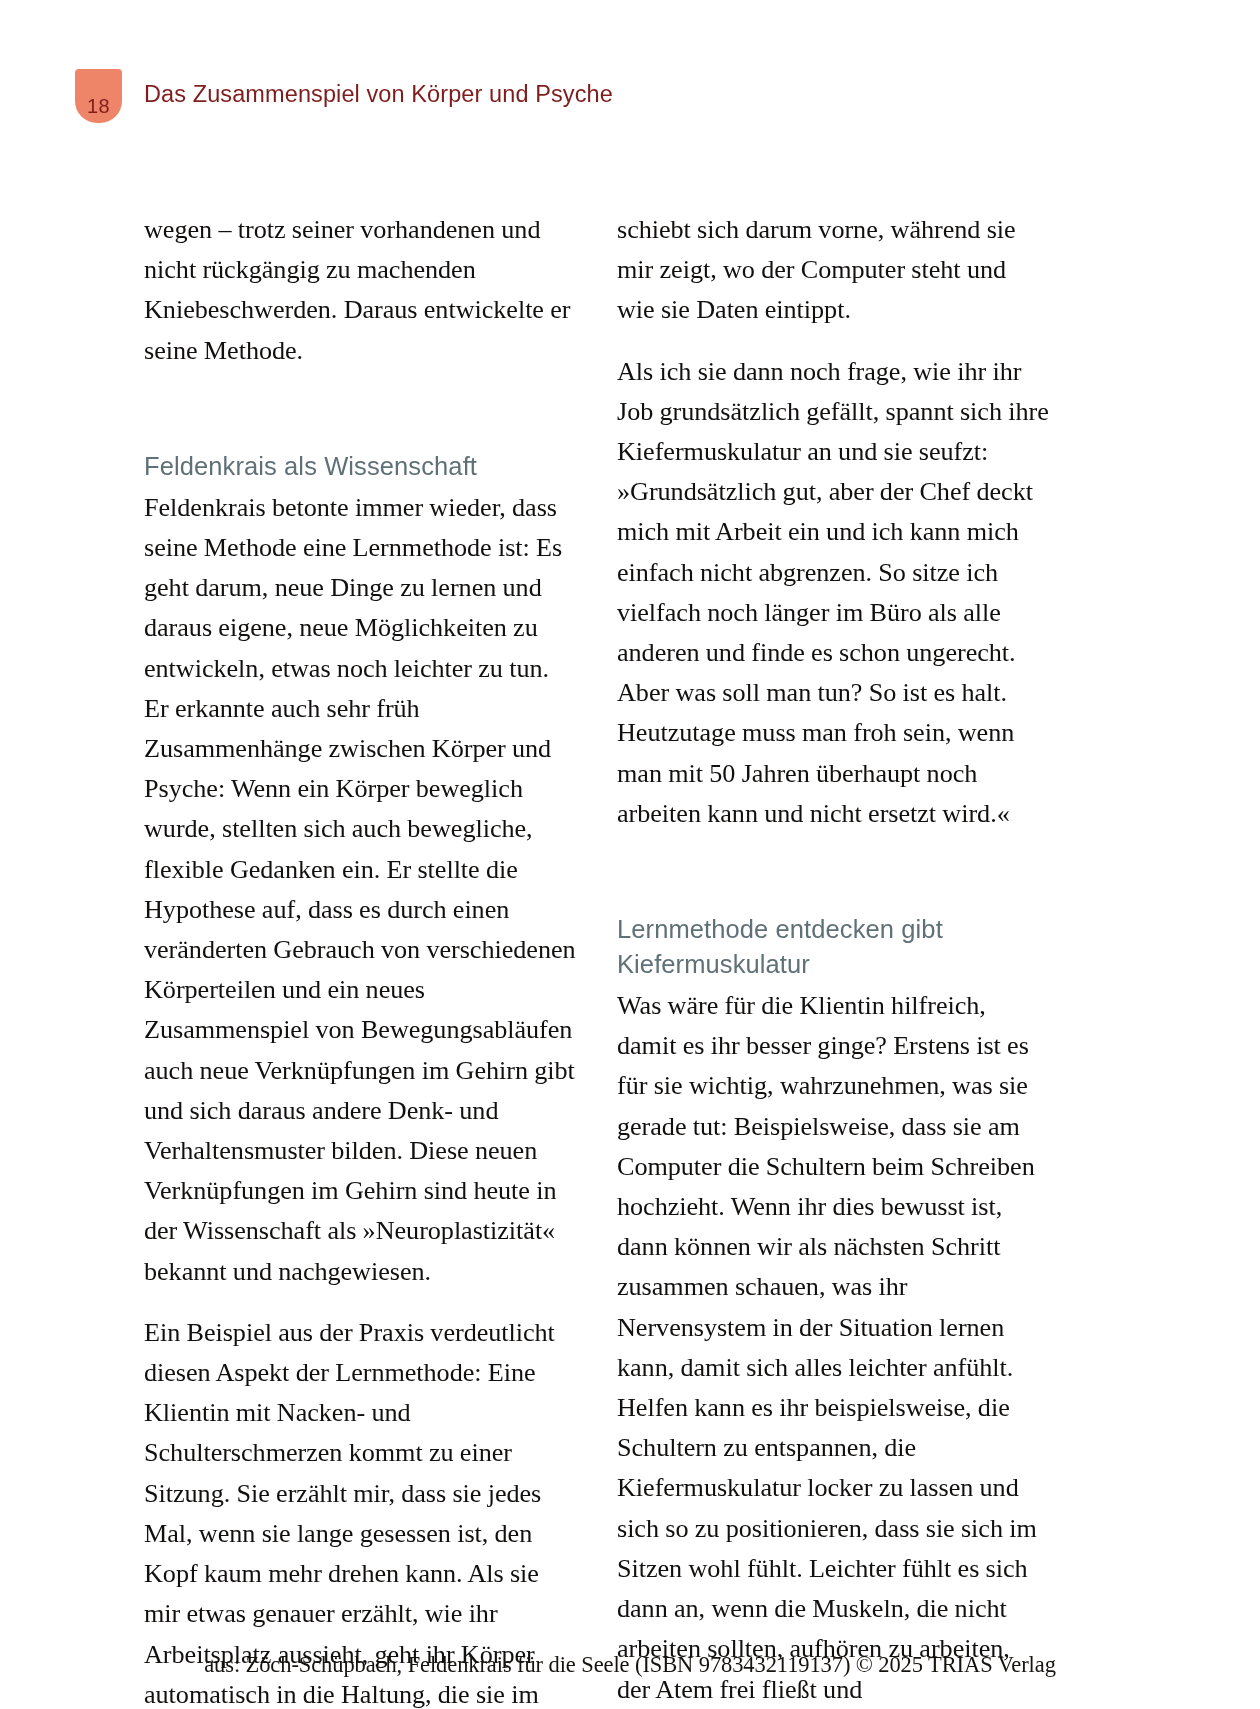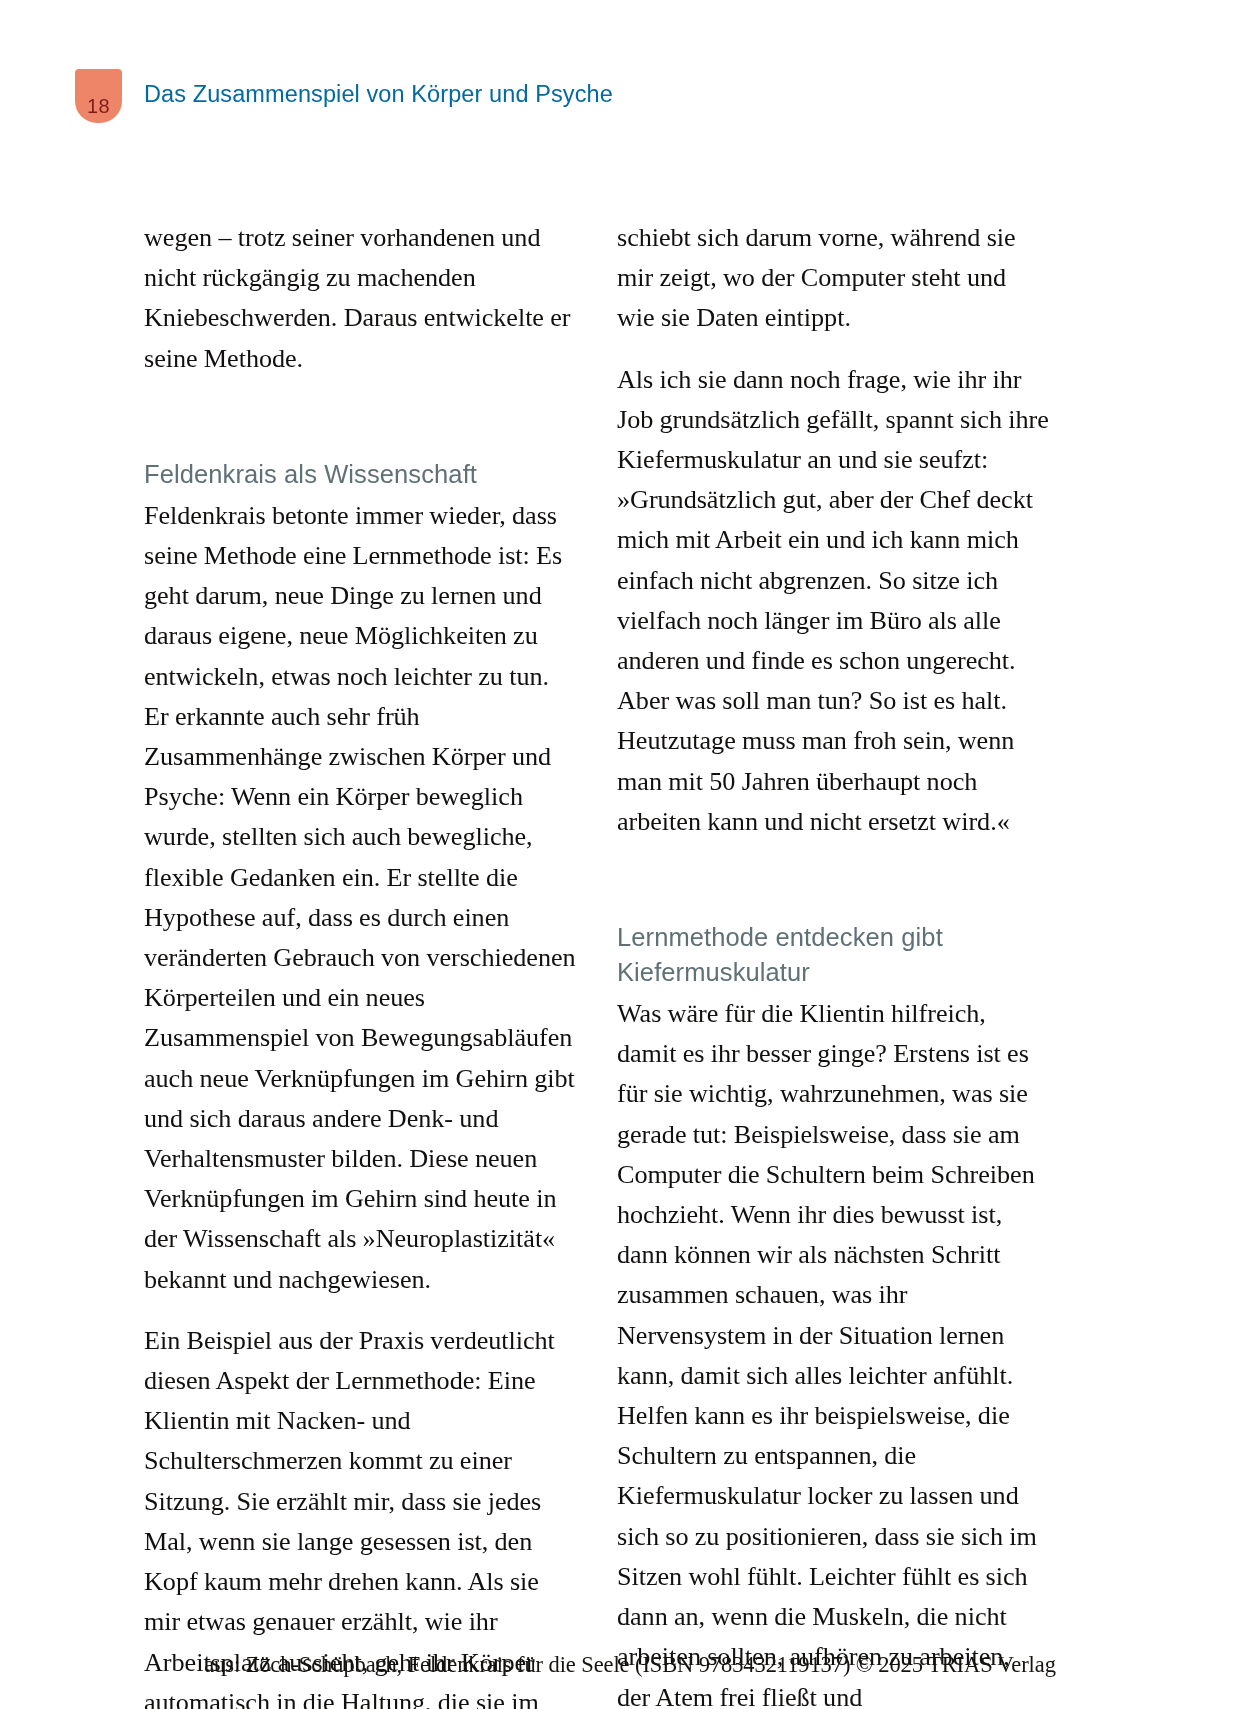--- a/index.html
+++ b/index.html
@@ -38,31 +38,31 @@
     font-size: 20px;
     color: #7f1d1d;
     letter-spacing: 0.4px;
     line-height: 1;
   }
   .chapter-title {
     position: absolute;
     left: 144px; top: 80px;
     font-family: "Liberation Sans", sans-serif;
     font-size: 23.5px;
-    color: #0369a1;
+    color: #7f1d1d;
     letter-spacing: 0.1px;
     white-space: nowrap;
     line-height: 1.2;
     text-align: right;
   }
 
   
   .columns {
     position: absolute;
-    left: 0; top: 12px;
+    left: 0; top: 4px;
     width: 1260px;
     height: 1408px;
     border-radius: 26px;
   }
   .column {
     position: absolute;
     top: 206px;
     width: 432px;
   }
   .column-left  { left: 144px; }

